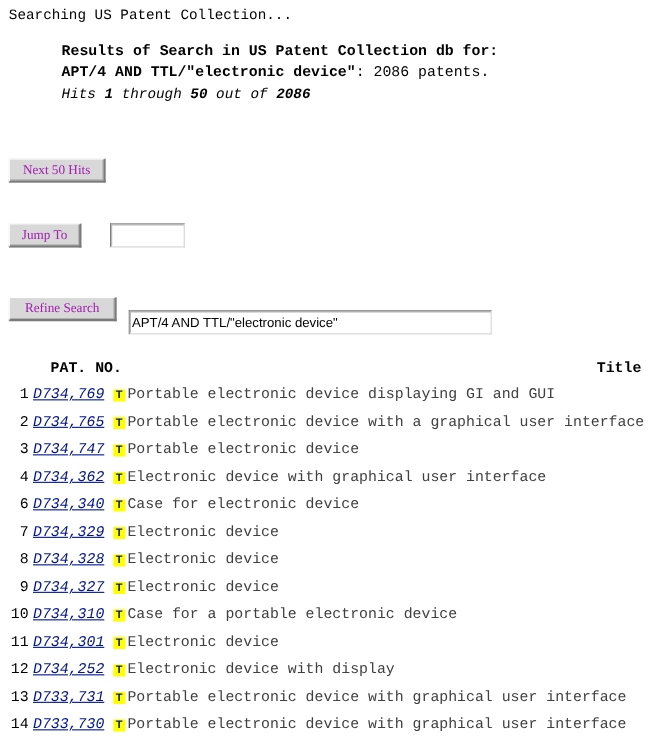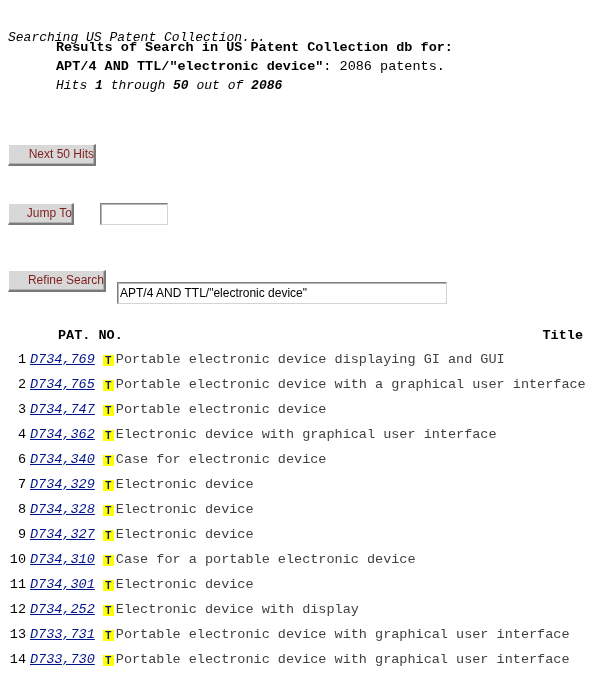--- a/index.html
+++ b/index.html
@@ -15,26 +15,24 @@
     color: #000000;
     position: relative;
   }
 
   
   .status-line {
     position: absolute;
     left: 8px;
     top: 6px;
     font-family: "Liberation Mono", "DejaVu Sans Mono", monospace;
-    font-style: italic;
     font-size: 13px;
     line-height: 16px;
     white-space: nowrap;
     letter-spacing: 0px;
-    margin-top: 24px;
   }
 
   .results-block {
     position: absolute;
     left: 8px;
     top: 38px;
     font-size: 13.5px;
     line-height: 19px;
     white-space: nowrap;
     margin-left: 48px;
@@ -60,24 +58,24 @@
   
   .win-button {
     position: absolute;
     display: inline-block;
     background: #d8d8d8;
     border-top: 1px solid #ffffff;
     border-left: 1px solid #ffffff;
     border-right: 2px solid #7a7a7a;
     border-bottom: 2px solid #7a7a7a;
     box-shadow: inset -1px -1px 0 #b0b0b0;
-    font-family: Liberation Sans, sans-serif;
+    font-family: Liberation Serif, serif;
     font-size: 12px;
-    color: #7f1d1d;
-    text-align: right;
+    color: #a21caf;
+    text-align: center;
     padding: 0;
     cursor: default;
     white-space: nowrap;
   }
   .win-button span {
     display: block;
     line-height: 19px;
   }
 
   
@@ -103,21 +101,21 @@
     left: 0;
     top: 327px;
     width: 596px;
     height: 18px;
     font-weight: bold;
     font-size: 13.5px;
     line-height: 18px;
   }
   .th-patno {
     position: absolute;
-    left: 22px;
+    left: 10px;
     top: 0;
     padding-left: 36px;
   }
   .th-title {
     position: absolute;
     right: 13px;
     top: 0;
   }
 
   .result-list {

